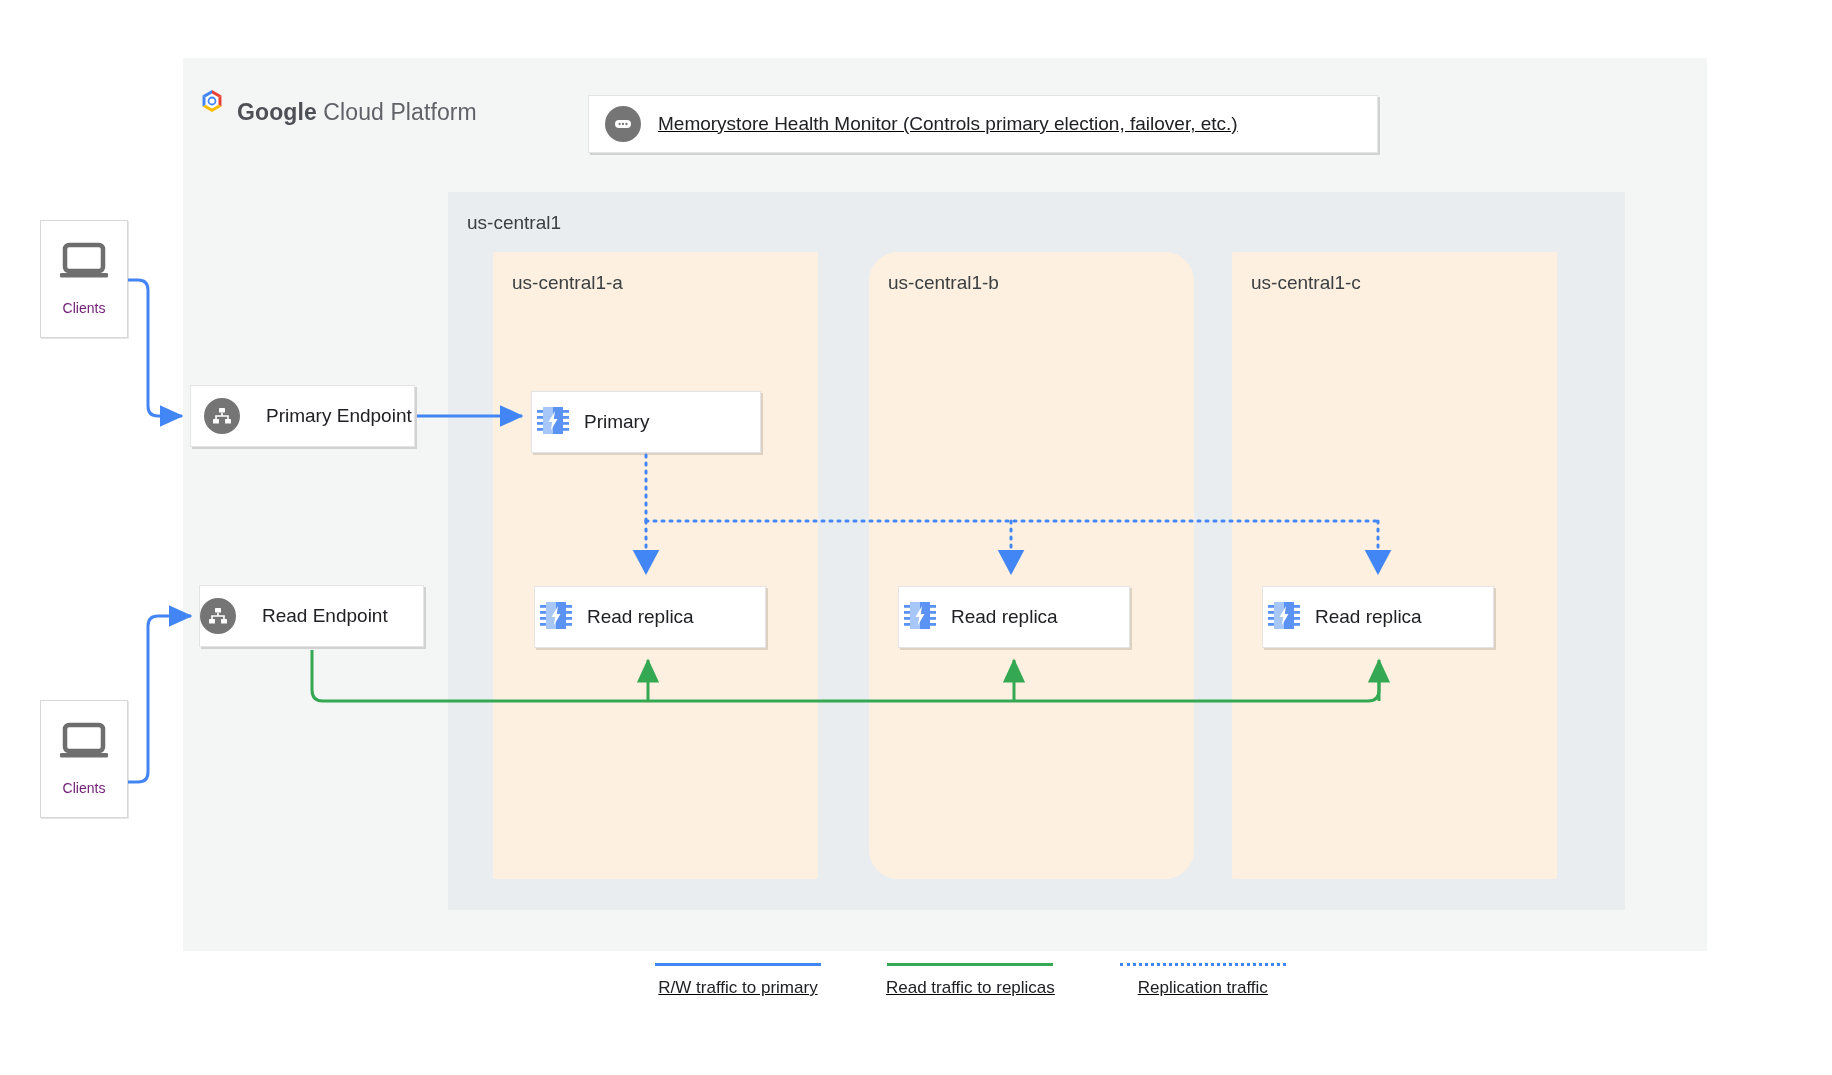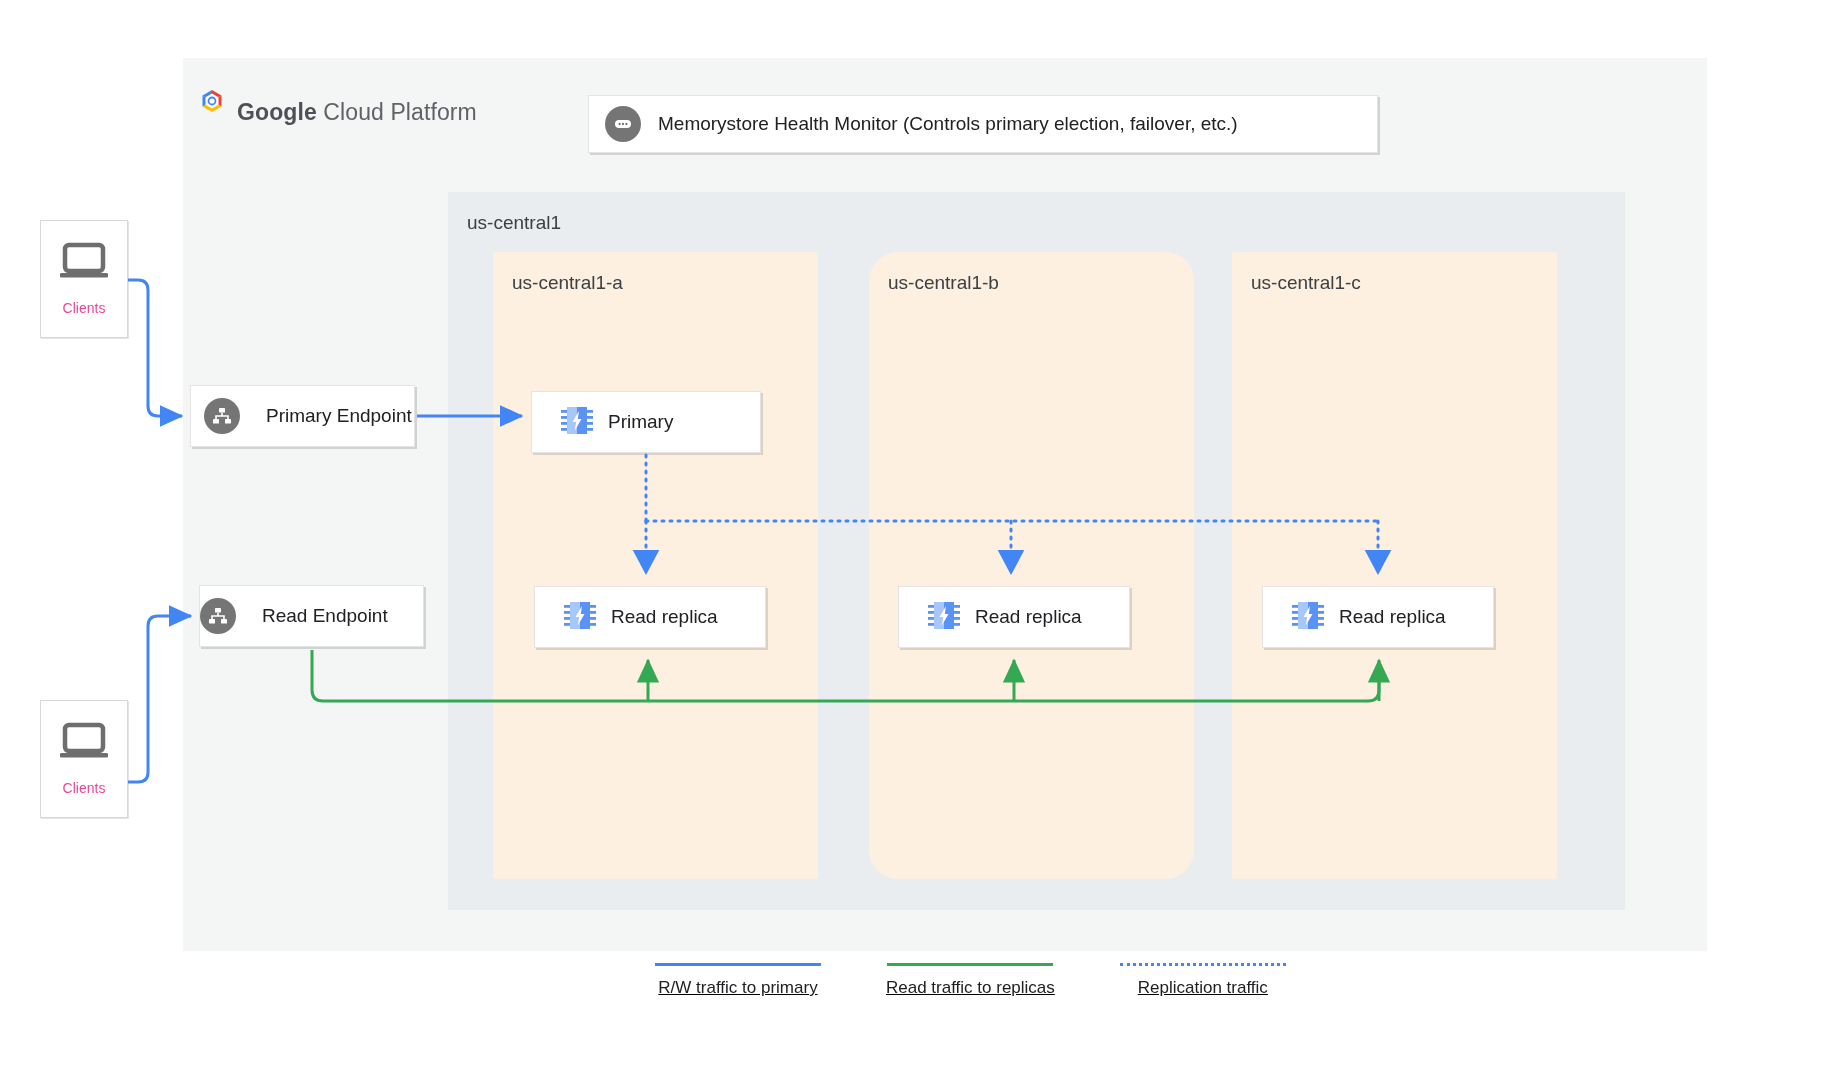--- a/index.html
+++ b/index.html
@@ -55,21 +55,21 @@
   }
   .card .label {
     font-size: 19px;
     color: #202124;
     white-space: nowrap;
   }
 
   
   #health-monitor {
     left: 588px; top: 95px; width: 790px; height: 58px;
-    padding-left: 16px; gap: 17px;
+    padding-left: 16px; gap: 17px; text-decoration: underline;
   }
   #health-monitor .label { font-size: 19px; }
 
   .gray-circle-icon {
     width: 36px; height: 36px; border-radius: 50%;
     background: #757575;
     display: flex; align-items: center; justify-content: center;
     flex: none;
   }
 
@@ -89,21 +89,21 @@
     position: absolute;
     width: 88px; height: 118px;
     background: #ffffff;
     border: 1px solid #d8d8d8;
     box-shadow: 1px 1px 0 0 rgba(0,0,0,0.10);
     display: flex; flex-direction: column;
     align-items: center; justify-content: center;
     gap: 14px;
     box-sizing: border-box;
   }
-  .client-box .label { font-size: 14px; color: #ec4899; text-align: center; }
+  .client-box .label { font-size: 14px; color: #701a75; text-align: center; }
   #client-top { left: 40px; top: 220px; }
   #client-bottom { left: 40px; top: 700px; }
 
   
   #region {
     position: absolute;
     left: 448px; top: 192px; width: 1177px; height: 718px;
     background: #e9edf0;
   }
   #region .region-label {
@@ -127,21 +127,21 @@
   #zone-b { left: 404px; border-radius: 29px; }
   #zone-c { left: 767px; }
 
   
   .node-card {
     position: absolute;
     background: #ffffff;
     border: 1px solid #e4e4e4;
     box-shadow: 2px 2px 0 0 rgba(0,0,0,0.13);
     display: flex; align-items: center;
-    padding-left: 28px; gap: 14px;
+    padding-left: 4px; gap: 14px;
     box-sizing: border-box;
     height: 62px;
   }
   .node-card .label { font-size: 19px; color: #202124; white-space: nowrap; }
 
   #node-primary   { left: 531px; top: 391px; width: 230px; }
   #node-replica-a { left: 534px; top: 586px; width: 232px; }
   #node-replica-b { left: 898px; top: 586px; width: 232px; }
   #node-replica-c { left: 1262px; top: 586px; width: 232px; }
 

